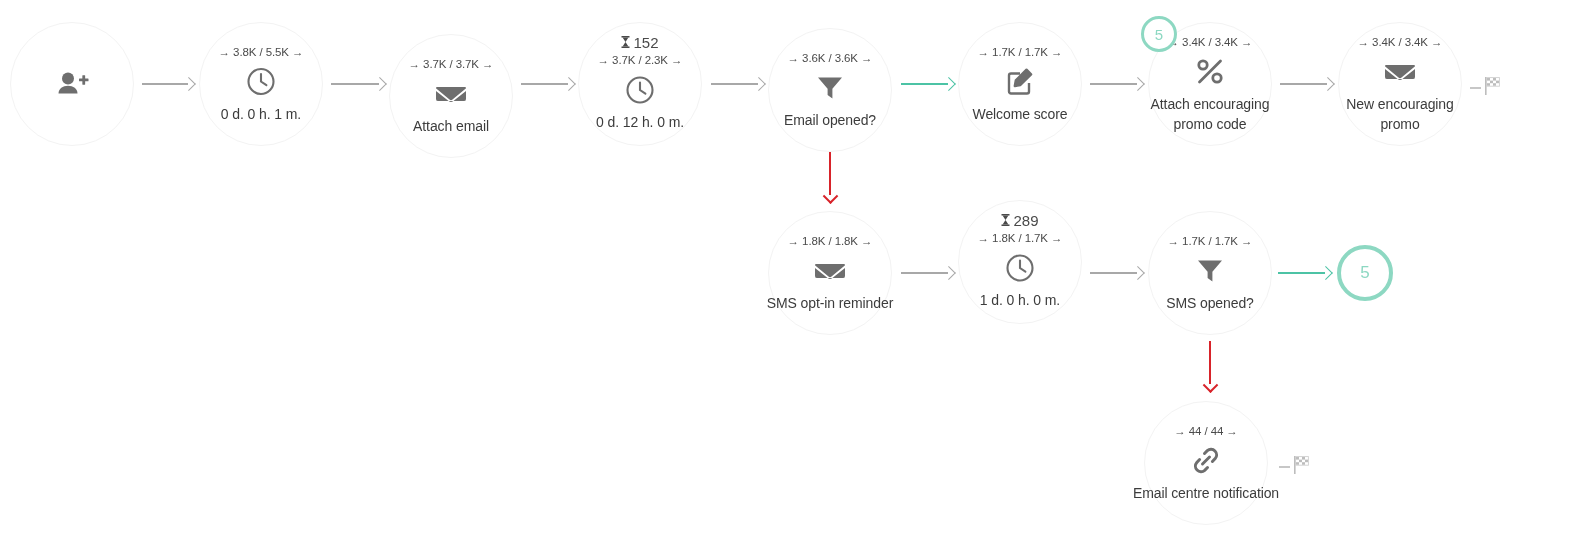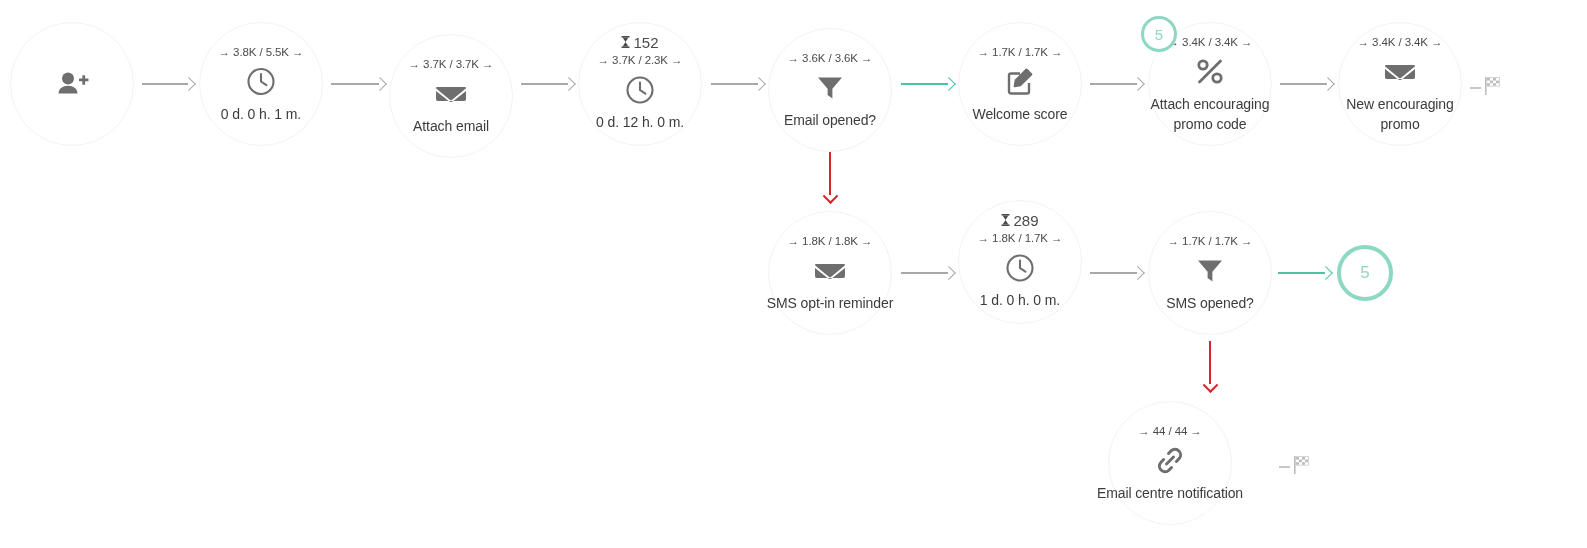--- a/index.html
+++ b/index.html
@@ -408,21 +408,21 @@
 
   <div class="jump-target" style="left:1337px; top:245px;">
     <span>5</span>
   </div>
 
   <div class="vconn" style="left:1203px; top:341px; height:54px;">
     <div class="line"></div>
     <div class="head"></div>
   </div>
 
-  <div class="node" style="left:1108px; top:401px;">
+  <div class="node" style="left:1144px; top:401px;">
     <div class="node-inner">
       <div class="stat">→ 44 / 44 →</div>
       <div class="node-icon">
         <svg width="34" height="34" viewBox="0 0 34 34" fill="none" stroke="currentColor" stroke-width="3" stroke-linecap="round">
           <path d="M13.5 20.5l7-7"></path>
           <path d="M15.5 10l2.8-2.8a5.6 5.6 0 0 1 7.9 7.9L23.4 18"></path>
           <path d="M18.5 24l-2.8 2.8a5.6 5.6 0 0 1-7.9-7.9L10.6 16"></path>
         </svg>
       </div>
       <div class="node-label wide">Email centre notification</div>

